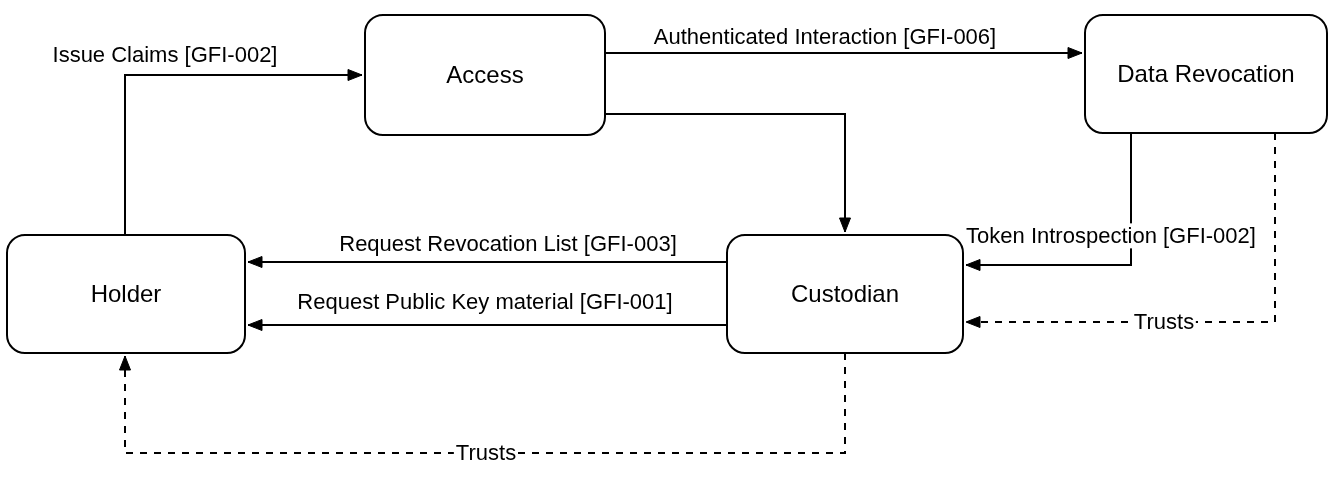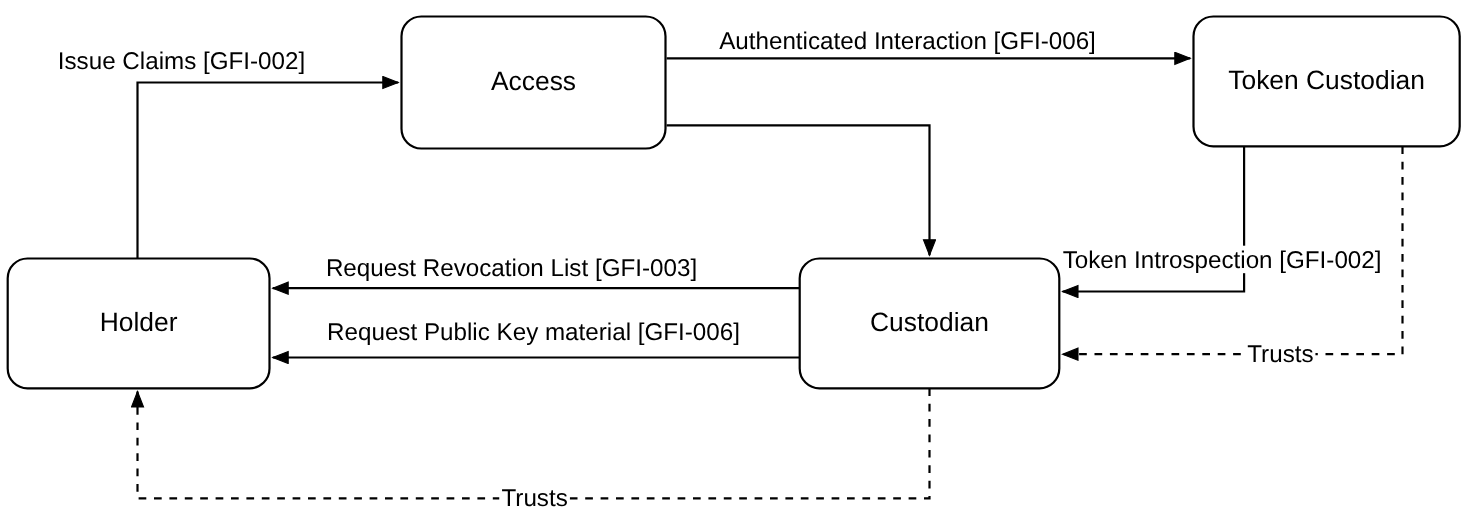--- a/index.html
+++ b/index.html
@@ -52,25 +52,25 @@
     <path d="M 1275 133 L 1275 322 L 966 322" fill="none" stroke="#000000" stroke-width="2" stroke-dasharray="7,7" marker-end="url(#arrow)"></path>
     <path d="M 845 353 L 845 453 L 125 453 L 125 356" fill="none" stroke="#000000" stroke-width="2" stroke-dasharray="7,7" marker-end="url(#arrow)"></path>
 
     <rect x="365" y="15" width="240" height="120" rx="18" ry="18" fill="#ffffff" stroke="#000000" stroke-width="2"></rect>
     <rect x="1085" y="15" width="242" height="118" rx="18" ry="18" fill="#ffffff" stroke="#000000" stroke-width="2"></rect>
     <rect x="7" y="235" width="238" height="118" rx="18" ry="18" fill="#ffffff" stroke="#000000" stroke-width="2"></rect>
     <rect x="727" y="235" width="236" height="118" rx="18" ry="18" fill="#ffffff" stroke="#000000" stroke-width="2"></rect>
   </svg>
 
   <div class="lbl node-lbl" style="left:485px; top:75px;">Access</div>
-  <div class="lbl node-lbl" style="left:1206px; top:74px;">Token Custodian</div>
+  <div class="lbl node-lbl" style="left:1206px; top:74px;">Data Revocation</div>
   <div class="lbl node-lbl" style="left:126px; top:294px;">Holder</div>
   <div class="lbl node-lbl" style="left:845px; top:294px;">Custodian</div>
 
   <div class="lbl edge-lbl" style="left:165px; top:55px;">Issue Claims [GFI-002]</div>
   <div class="lbl edge-lbl" style="left:825px; top:37px;">Authenticated Interaction [GFI-006]</div>
-  <div class="lbl edge-lbl" style="left:465px; top:244px;">Request Revocation List [GFI-003]</div>
-  <div class="lbl edge-lbl" style="left:485px; top:302px;">Request Public Key material [GFI-006]</div>
+  <div class="lbl edge-lbl" style="left:508px; top:244px;">Request Revocation List [GFI-003]</div>
+  <div class="lbl edge-lbl" style="left:485px; top:302px;">Request Public Key material [GFI-001]</div>
   <div class="lbl edge-lbl" style="left:1111px; top:236px;">Token Introspection [GFI-002]</div>
   <div class="lbl edge-lbl" style="left:1164px; top:322px;">Trusts</div>
   <div class="lbl edge-lbl" style="left:486px; top:453px;">Trusts</div>
 
 </div>
 
 </body></html>

